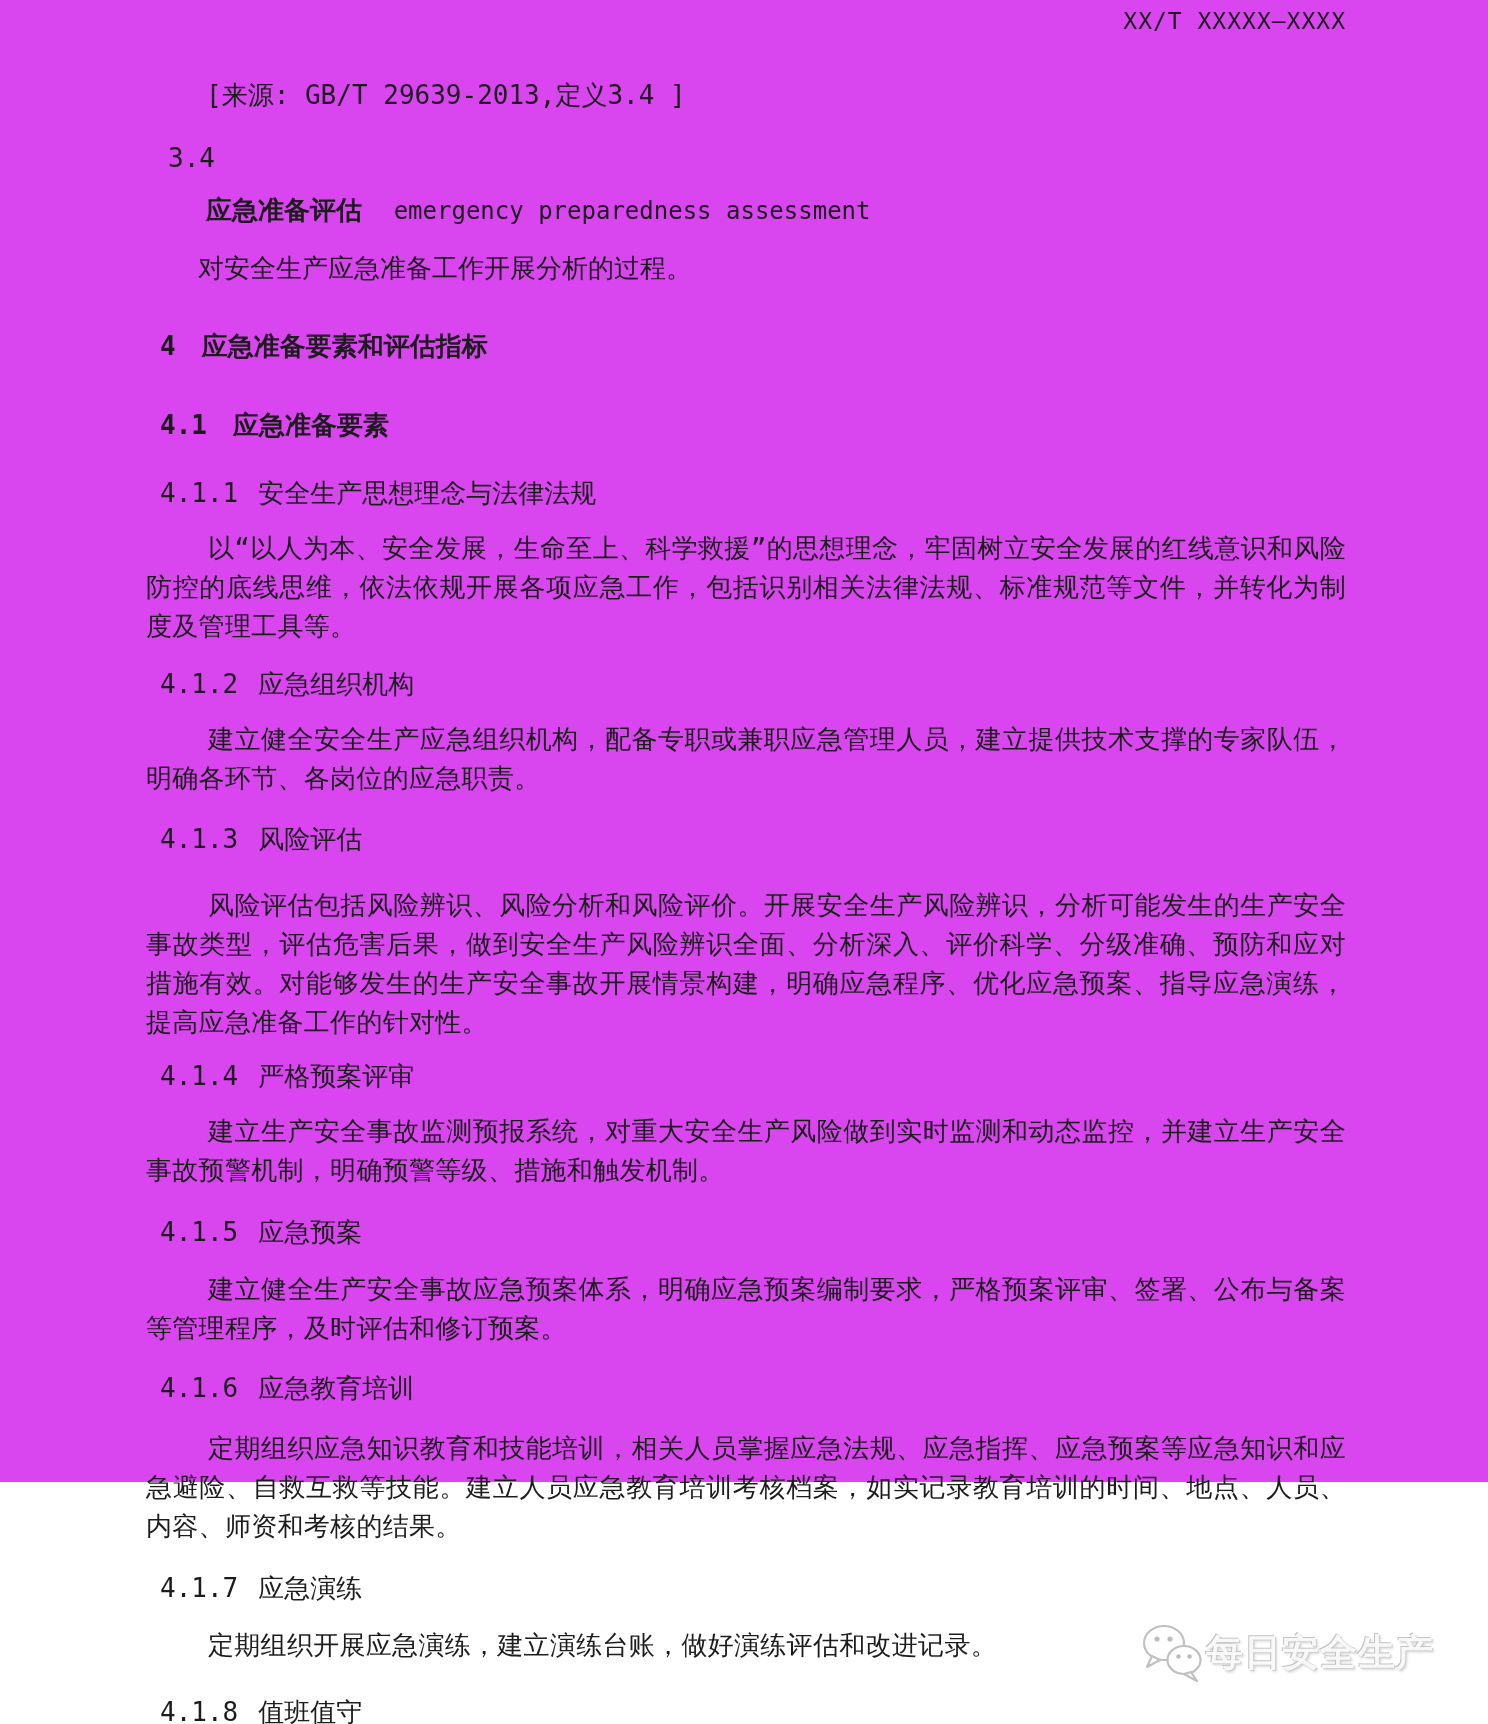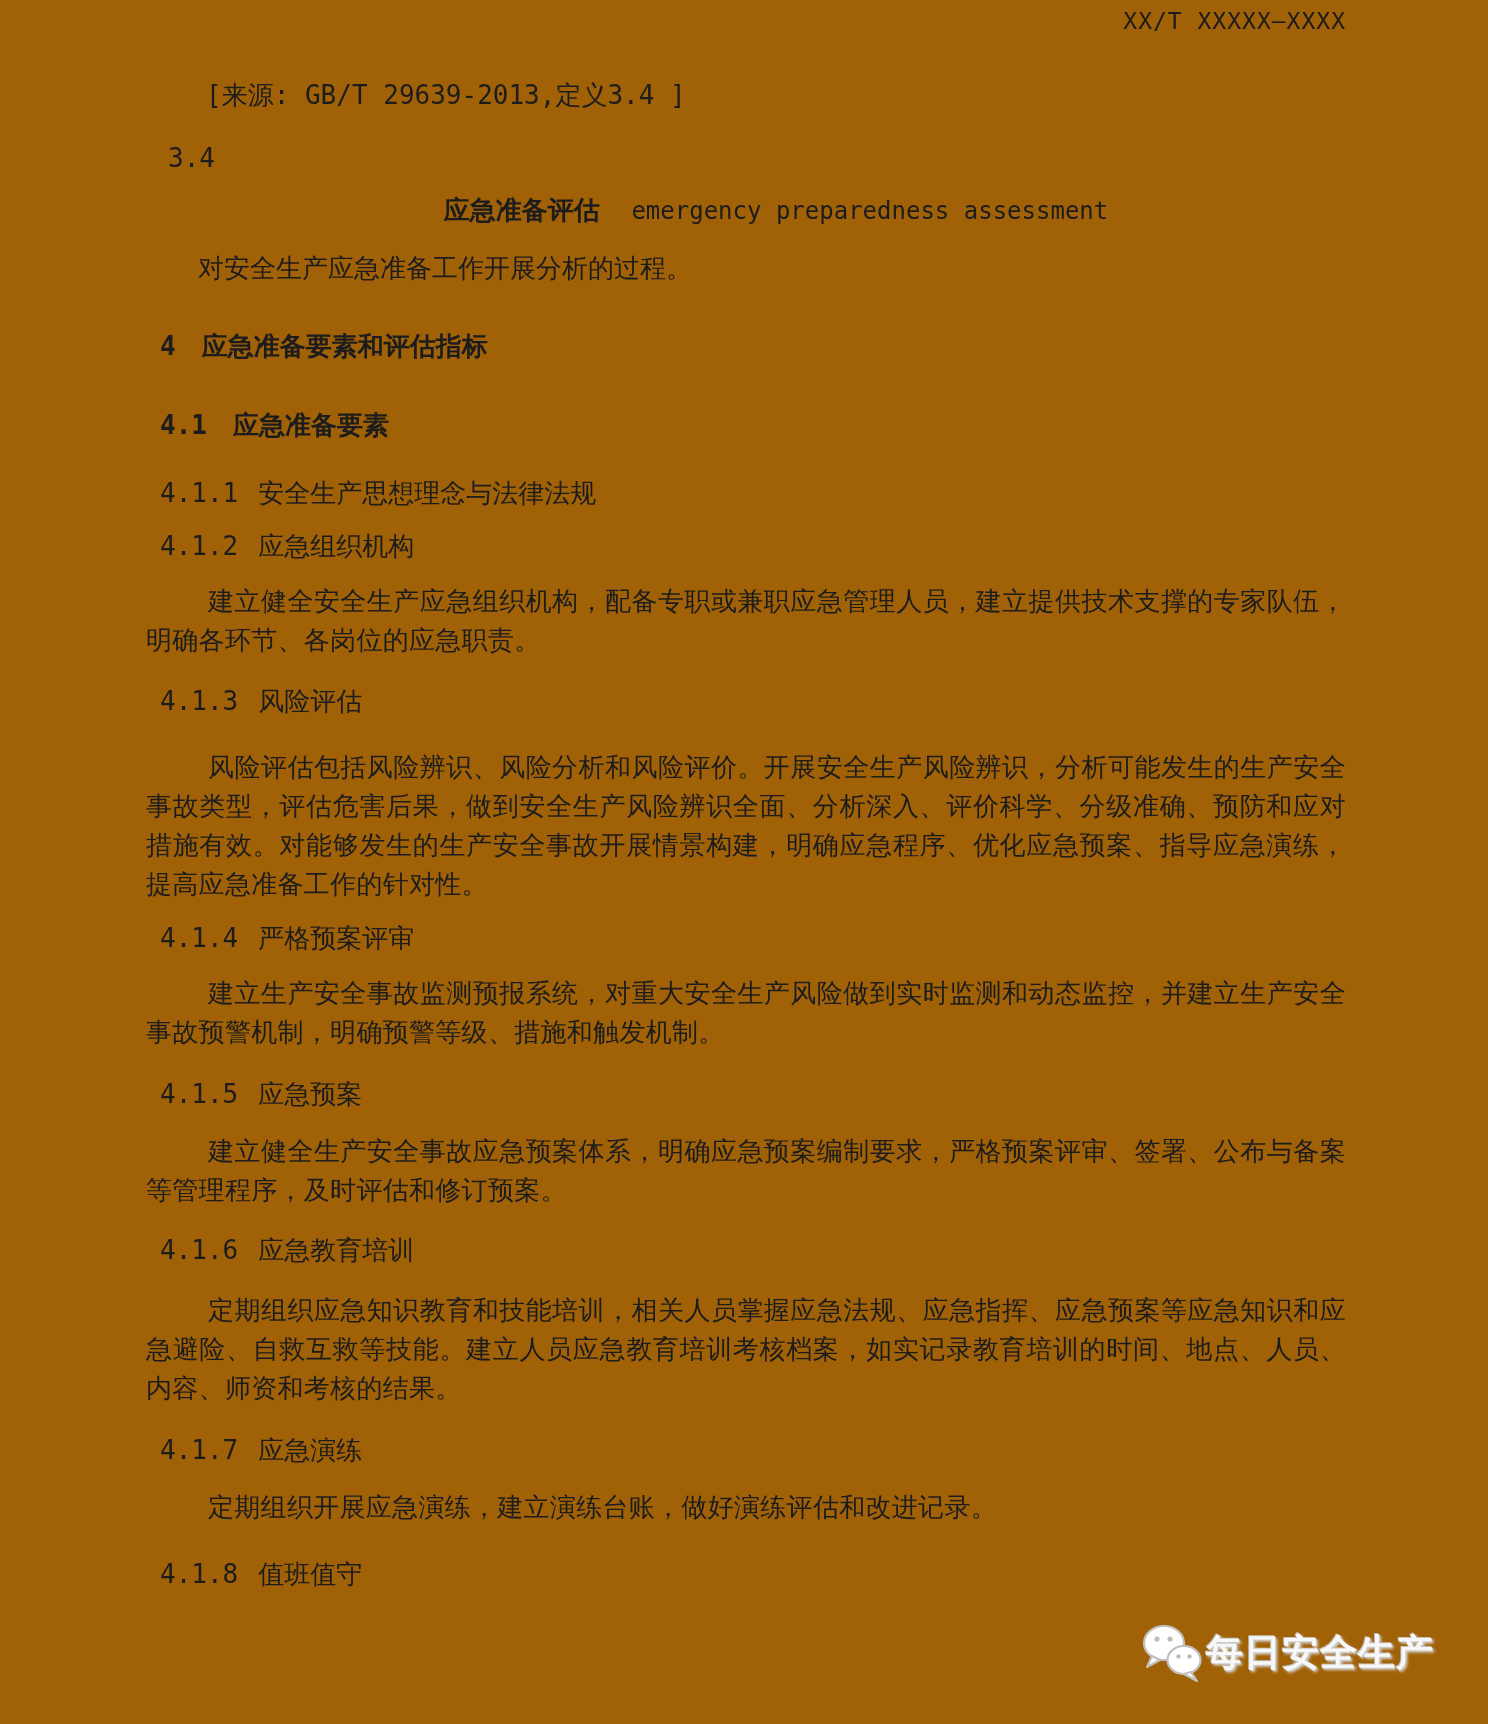--- a/index.html
+++ b/index.html
@@ -2,35 +2,35 @@
 <html><head>
 <meta charset="utf-8">
 <style>
   * { margin:0; padding:0; box-sizing:border-box; }
   html,body { background:#ffffff; }
   body {
     width:1488px; height:1724px; position:relative; overflow:hidden;
     font-family:"DejaVu Sans Mono","Liberation Sans",sans-serif;
     color:#1c1c1c;
   }
-  .page { position:relative; width:1488px; height:1724px; background:#a16207; }
+  .page { position:relative; width:1488px; height:1482px; background:#d946ef; }
 
   .page-header {
     position:absolute; top:8px; right:142px;
     font-size:23px; letter-spacing:1px; white-space:nowrap;
   }
 
   .doc {
     position:absolute; left:146px; top:14px; width:1200px;
     padding-top:66px; font-size:26px; line-height:30px;
   }
 
   .src      { margin-left:60px; }
   .termno   { margin-left:22px; margin-top:33px; }
-  .termline { margin-left:60px; margin-top:22px;text-align:center; }
+  .termline { margin-left:60px; margin-top:22px; }
   .termline .cn { font-weight:bold; }
   .termline .en { font-size:24px; margin-left:16px; }
   .def      { margin-left:52px; margin-top:27px; }
 
   .h-l2 { margin-left:14px; font-weight:bold; line-height:34px; }
   .h-l2 .num { display:inline-block; margin-right:26px; }
   .h-l3 { margin-left:14px; font-weight:normal; line-height:30px; }
   .h-l3 .num { display:inline-block; margin-right:20px; }
 
   .para {
@@ -73,20 +73,21 @@
       <span class="num">4</span><span>应急准备要素和评估指标</span>
     </p>
 
     <p class="h-l2" style="margin-top:45px">
       <span class="num">4.1</span><span>应急准备要素</span>
     </p>
 
     <p class="h-l3" style="margin-top:36px">
       <span class="num">4.1.1</span><span>安全生产思想理念与法律法规</span>
     </p>
+    <p class="para" style="margin-top:21px">以“以人为本、安全发展，生命至上、科学救援”的思想理念，牢固树立安全发展的红线意识和风险防控的底线思维，依法依规开展各项应急工作，包括识别相关法律法规、标准规范等文件，并转化为制度及管理工具等。</p>
 
     <p class="h-l3" style="margin-top:23px">
       <span class="num">4.1.2</span><span>应急组织机构</span>
     </p>
     <p class="para" style="margin-top:21px">建立健全安全生产应急组织机构，配备专职或兼职应急管理人员，建立提供技术支撑的专家队伍，明确各环节、各岗位的应急职责。</p>
 
     <p class="h-l3" style="margin-top:26px">
       <span class="num">4.1.3</span><span>风险评估</span>
     </p>
     <p class="para" style="margin-top:32px">风险评估包括风险辨识、风险分析和风险评价。开展安全生产风险辨识，分析可能发生的生产安全事故类型，评估危害后果，做到安全生产风险辨识全面、分析深入、评价科学、分级准确、预防和应对措施有效。对能够发生的生产安全事故开展情景构建，明确应急程序、优化应急预案、指导应急演练，提高应急准备工作的针对性。</p>

